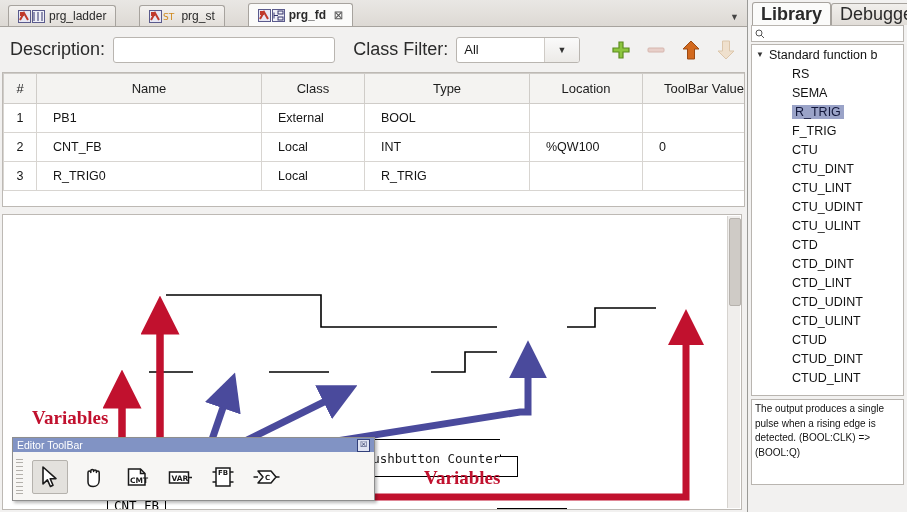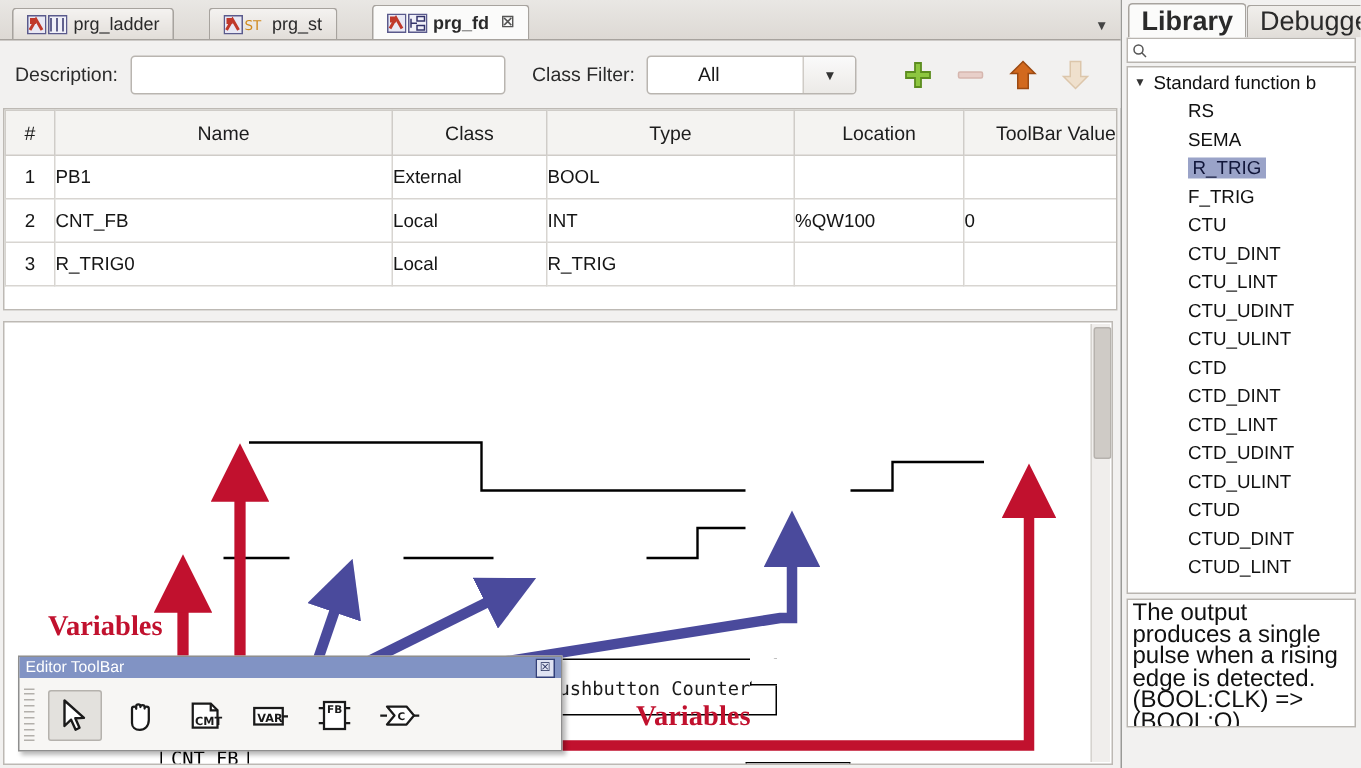--- a/index.html
+++ b/index.html
@@ -26,41 +26,41 @@
        background:linear-gradient(#f4f2f0,#e2ded9);font-size:12px;color:#2a2a2a;
        box-sizing:border-box;cursor:pointer;}
   .tab.active{background:#fbfbfa;height:23px;font-weight:bold;}
   .tabicons{display:flex;gap:1px;align-items:center;}
   .tabclose{font-size:10px;color:#555;margin-left:4px;}
   .strip-arrow{position:absolute;right:8px;bottom:4px;font-size:9px;color:#444;}
 
   
   .descbar{height:45px;display:flex;align-items:center;padding:0 10px;
            background:#f2f1f0;box-sizing:border-box;gap:8px;}
-  .lbl{font-size:13px;color:#2b2b2b;white-space:nowrap;}
+  .lbl{font-size:18px;color:#2b2b2b;white-space:nowrap;}
   .tinput{height:26px;border:1px solid #b9b5b0;border-radius:3px;background:#fff;
           padding:0 6px;box-sizing:border-box;font-size:13px;color:#222;
           display:flex;align-items:center;}
   #desc-input{width:250px;}
   .combo{display:flex;height:26px;border:1px solid #b9b5b0;border-radius:3px;
          background:#fff;box-sizing:border-box;width:140px;overflow:hidden;}
-  .combo .val{flex:1;display:flex;align-items:center;padding:0 7px;font-size:13px;margin-left:26px;}
+  .combo .val{flex:1;display:flex;align-items:center;padding:0 7px;font-size:13px;}
   .combo .arw{width:34px;background:linear-gradient(#fafafa,#eceae7);
               border-left:1px solid #cfcbc6;display:flex;align-items:center;
               justify-content:center;font-size:9px;color:#333;}
   .tbtns{display:flex;align-items:center;gap:13px;margin-left:22px;}
   .tbtn{width:22px;height:22px;display:flex;align-items:center;justify-content:center;cursor:pointer;}
 
   
   .tablewrap{margin:0 2px;border:1px solid #bdb9b4;background:#fff;
              height:135px;box-sizing:border-box;overflow:hidden;}
   table{border-collapse:collapse;width:100%;table-layout:fixed;}
   th{background:#f4f3f1;border:1px solid #cfccc8;font-weight:normal;
      font-size:13px;height:27px;color:#1d1d1d;}
-  td{border:1px solid #d8d5d1;height:28px;font-size:12.5px;padding:0 0;
+  td{border:1px solid #d8d5d1;height:28px;font-size:12.5px;padding:0 16px;
      color:#151515;background:#fff;}
   td.num{text-align:center;padding:0;}
   .colw0{width:30px}.colw1{width:222px}.colw2{width:100px}
   .colw3{width:162px}.colw4{width:110px}.colw5{width:120px}
 
   
   .canvas{position:absolute;left:2px;top:214px;width:740px;height:296px;
           background:#fff;border:1px solid #bdb9b4;box-sizing:border-box;overflow:hidden;}
   .vscroll{position:absolute;right:1px;top:1px;width:12px;bottom:1px;background:#f0eeec;
            border-left:1px solid #d6d3cf;}
@@ -115,21 +115,21 @@
              display:flex;align-items:center;padding:0 3px;box-sizing:border-box;}
   .listbox{margin:2px 3px 0 3px;background:#fff;border:1px solid #b9b5b0;
            height:352px;box-sizing:border-box;overflow:hidden;position:relative;}
   .treerow{height:19px;display:flex;align-items:center;font-size:12.5px;
            color:#111;padding-left:6px;white-space:nowrap;cursor:pointer;}
   .treerow.root{padding-left:4px;}
   .treerow.leaf{padding-left:40px;}
   .treerow.sel span.lab{background:#9aa3c8;color:#11163a;padding:0 3px;}
   .twist{width:13px;font-size:8px;color:#333;}
   .descbox{margin:3px 3px 0 3px;background:#fff;border:1px solid #b9b5b0;
-           height:86px;box-sizing:border-box;padding:2px 3px;font-size:16px;
+           height:86px;box-sizing:border-box;padding:2px 3px;font-size:10px;
            line-height:14.5px;color:#111;overflow:hidden;}
 </style>
 </head>
 <body>
 
 <div class="app">
 
   <div class="left">
 
     <div class="tabstrip">

